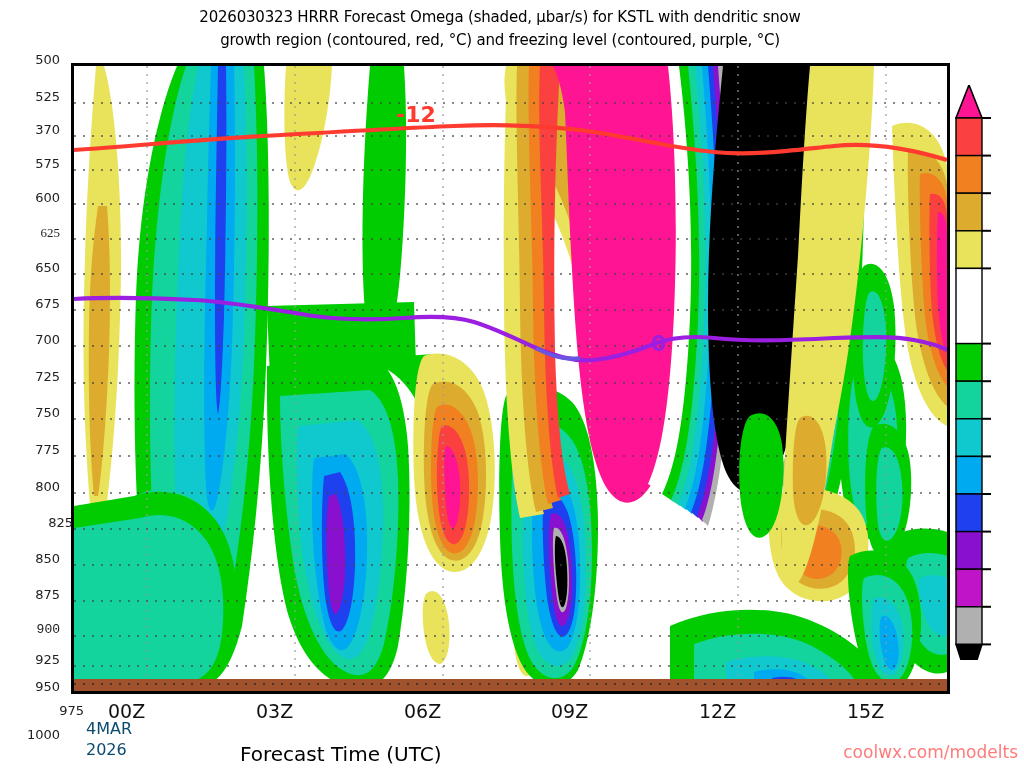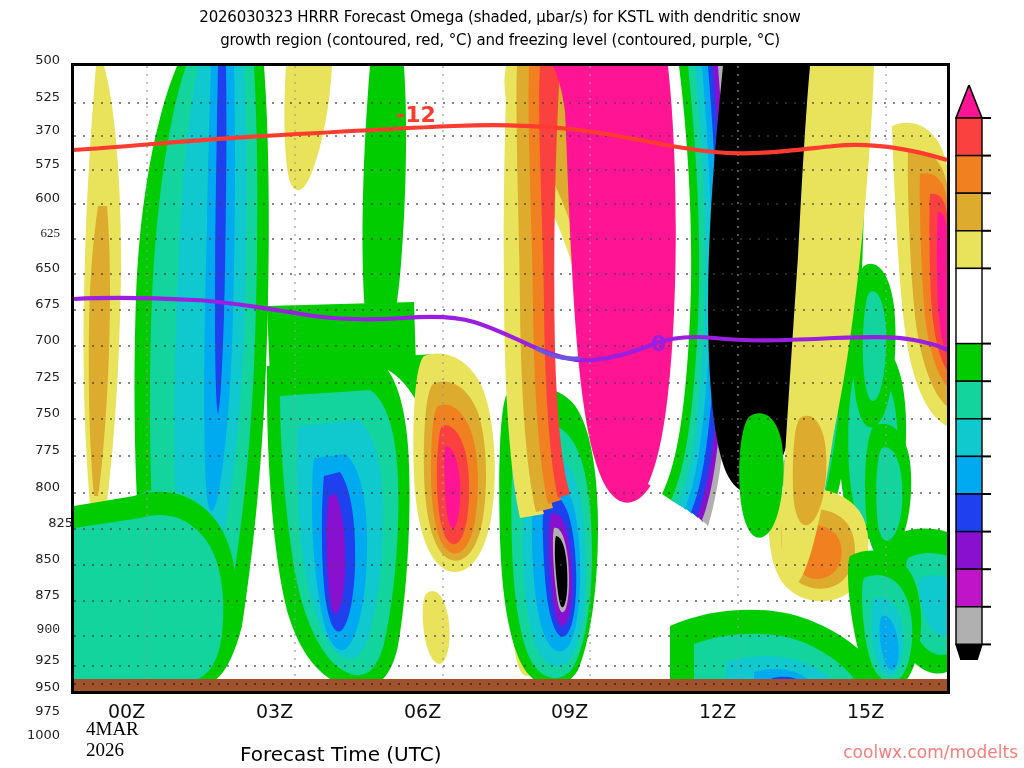--- a/index.html
+++ b/index.html
@@ -12,22 +12,22 @@
   .title .ln{display:block;white-space:nowrap;}
 
   .plotframe{position:absolute;left:71px;top:63px;width:879px;height:631px;
              border:3px solid #000;box-sizing:border-box;background:#14b8a6;}
   .ylab{position:absolute;font-size:13px;color:#222;text-align:right;
         white-space:nowrap;transform:translateY(-11px);}
 
   .xlab{position:absolute;font-size:19px;color:#111;white-space:nowrap;}
   .xaxis-title{position:absolute;left:240px;top:742px;width:540px;
                text-align:left;font-size:20px;color:#000;}
-  .datestamp{position:absolute;left:86px;top:718px;font-size:19px;
-             line-height:21px;color:#000000;font-family:Liberation Serif, serif;}
+  .datestamp{position:absolute;left:86px;top:718px;font-size:16px;
+             line-height:21px;color:#0c4a6e;}
   .credit{position:absolute;right:6px;top:742px;font-size:17px;color:#ff7b7b;}
 
   .cbar{position:absolute;left:955px;top:85px;width:25px;height:560px;}
   svg{display:block;}
 </style>
 </head>
 <body>
 
 <div id="root">
 
@@ -231,21 +231,21 @@
     <div class="ylab" style="left:0px;width:60px;top:380px;">725</div>
     <div class="ylab" style="left:0px;width:60px;top:416px;">750</div>
     <div class="ylab" style="left:0px;width:60px;top:453px;">775</div>
     <div class="ylab" style="left:0px;width:60px;top:490px;">800</div>
     <div class="ylab" style="left:13px;width:60px;top:526px;">825</div>
     <div class="ylab" style="left:0px;width:60px;top:562px;">850</div>
     <div class="ylab" style="left:0px;width:60px;top:598px;">875</div>
     <div class="ylab" style="left:0px;width:60px;top:633px;font-family:Liberation Mono, monospace;">900</div>
     <div class="ylab" style="left:0px;width:60px;top:663px;">925</div>
     <div class="ylab" style="left:0px;width:60px;top:690px;">950</div>
-    <div class="ylab" style="left:0px;width:60px;top:714px;">975</div>
+    <div class="ylab" style="left:0px;width:60px;top:714px;padding-left:24px;">975</div>
     <div class="ylab" style="left:-6px;width:66px;top:738px;">1000</div>
   </div>
 
   <div>
     <div class="xlab" style="left:108px;top:700px;">00Z</div>
     <div class="xlab" style="left:256px;top:700px;">03Z</div>
     <div class="xlab" style="left:404px;top:700px;">06Z</div>
     <div class="xlab" style="left:551px;top:700px;">09Z</div>
     <div class="xlab" style="left:699px;top:700px;">12Z</div>
     <div class="xlab" style="left:847px;top:700px;">15Z</div>

